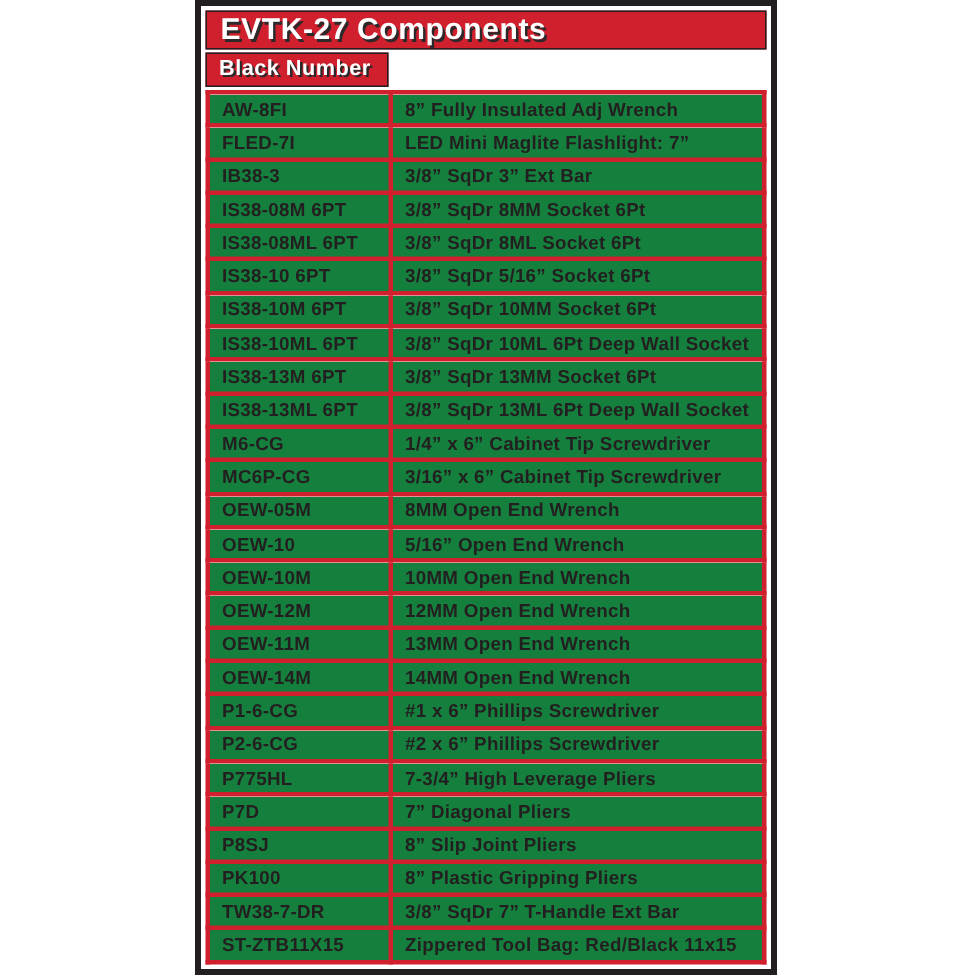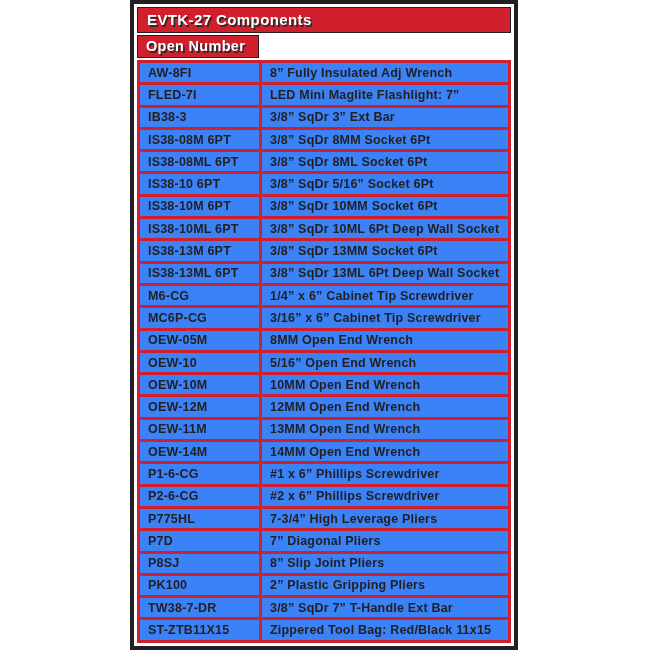--- a/index.html
+++ b/index.html
@@ -37,21 +37,21 @@
     flex-direction: column;
   }
   .title-bar {
     box-sizing: border-box;
     height: 26px;
     flex: 0 0 26px;
     background: var(--red);
     border: 1px solid #231f20;
     color: #ffffff;
     font-weight: bold;
-    font-size: 15px;
+    font-size: 20px;
     letter-spacing: 0.4px;
     line-height: 24px;
     padding-left: 9px;
     text-shadow: 1.7px 1.7px 0 #2d292a;
     margin-bottom: 2px;
     white-space: nowrap;
   }
   .header-row {
     flex: 0 0 23px;
     height: 23px;
@@ -77,21 +77,21 @@
   .data-wrap { flex: 1 1 auto; }
   table.data {
     width: 100%;
     height: 100%;
     border-collapse: collapse;
     table-layout: fixed;
   }
   table.data td {
     box-sizing: border-box;
     border: 3px solid var(--red);
-    background: #3b82f6;
+    background: #15803d;
     color: #231f20;
     font-weight: bold;
     font-size: 12.5px;
     letter-spacing: 0.2px;
     padding: 0 4px 0 8px;
     white-space: nowrap;
     overflow: hidden;
     vertical-align: middle;
   }
   table.data td.part { width: 122px; }
@@ -99,21 +99,21 @@
 </head>
 <body>
 
 <div class="stage">
   <div class="table-frame">
     <div class="table-inner">
 
       <div class="title-bar">EVTK-27 Components</div>
 
       <div class="header-row">
-        <div class="header-cell col-part">Open Number</div>
+        <div class="header-cell col-part">Black Number</div>
       </div>
 
       <div class="data-wrap">
         <table class="data">
           <tbody id="rows-tbody">
               <tr>
                 <td class="part">AW-8FI</td>
                 <td class="desc">8” Fully Insulated Adj Wrench</td>
               </tr>
               <tr>
@@ -199,21 +199,21 @@
               <tr>
                 <td class="part">P7D</td>
                 <td class="desc">7” Diagonal Pliers</td>
               </tr>
               <tr>
                 <td class="part">P8SJ</td>
                 <td class="desc">8” Slip Joint Pliers</td>
               </tr>
               <tr>
                 <td class="part">PK100</td>
-                <td class="desc">2” Plastic Gripping Pliers</td>
+                <td class="desc">8” Plastic Gripping Pliers</td>
               </tr>
               <tr>
                 <td class="part">TW38-7-DR</td>
                 <td class="desc">3/8” SqDr 7” T-Handle Ext Bar</td>
               </tr>
               <tr>
                 <td class="part">ST-ZTB11X15</td>
                 <td class="desc">Zippered Tool Bag: Red/Black 11x15</td>
               </tr>
             </tbody>

